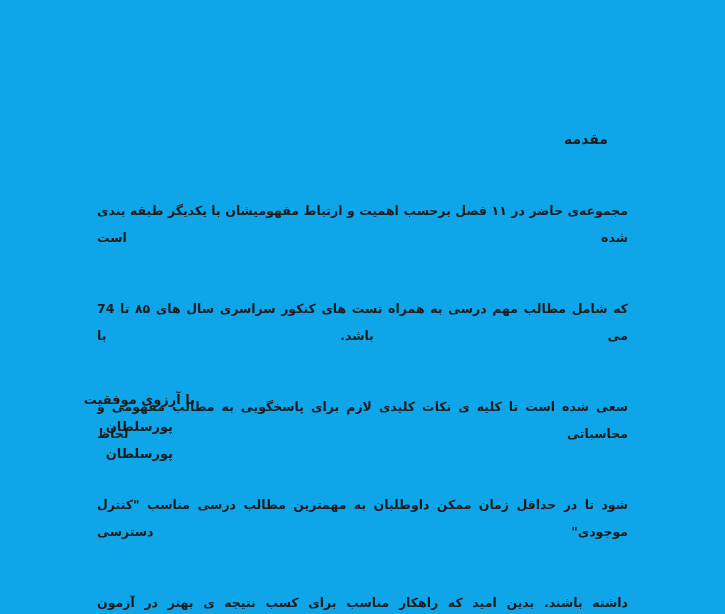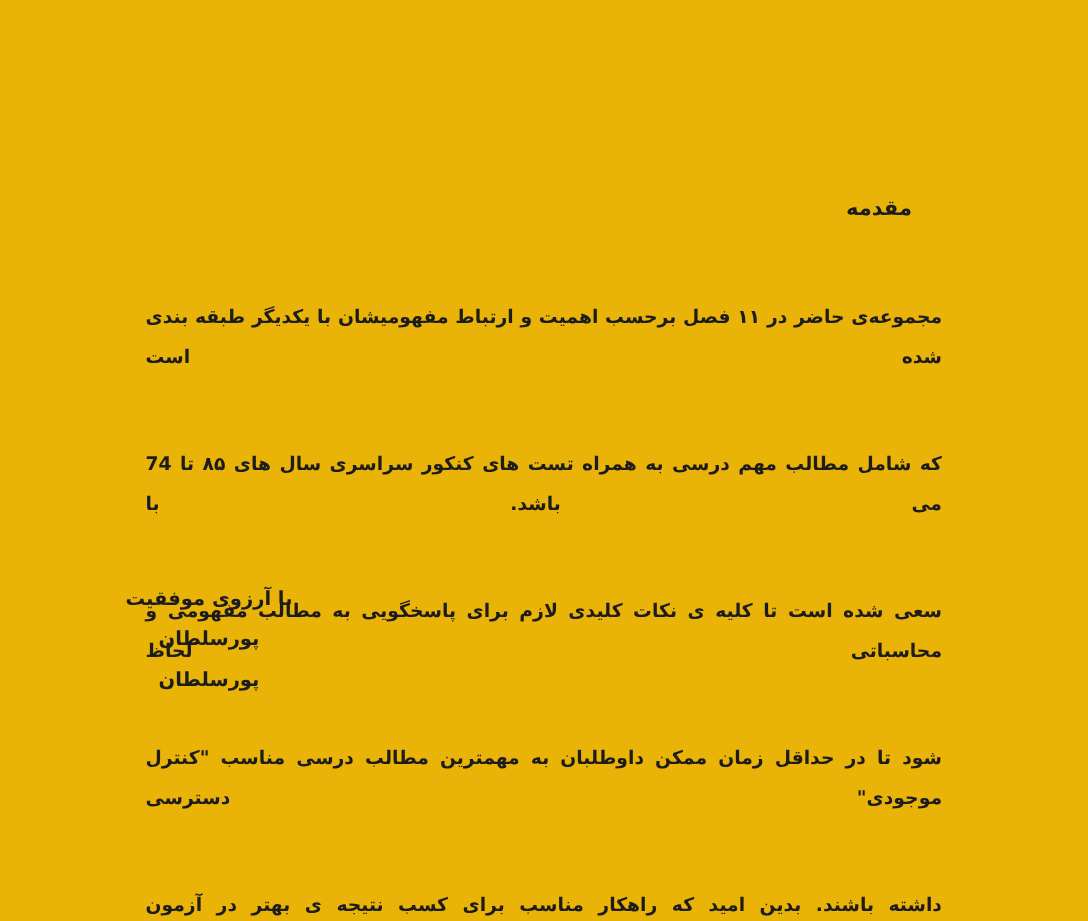--- a/index.html
+++ b/index.html
@@ -4,21 +4,21 @@
 <style>
   html, body {
     margin: 0;
     padding: 0;
     background: #ffffff;
   }
   .page {
     position: relative;
     width: 725px;
     height: 614px;
-    background: #eab308;
+    background: #0ea5e9;
     overflow: hidden;
     direction: rtl;
     font-family: "DejaVu Sans", sans-serif;
     color: #1c1c1c;
   }
   .doc-heading {
     position: absolute;
     top: 130px;
     right: 117px;
     font-size: 14px;

